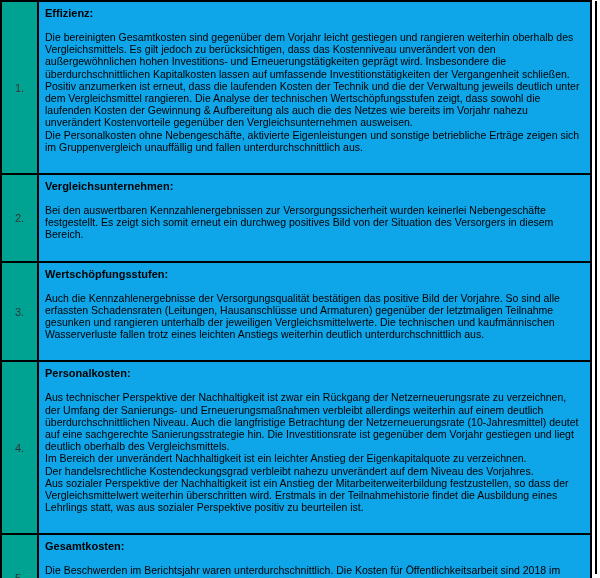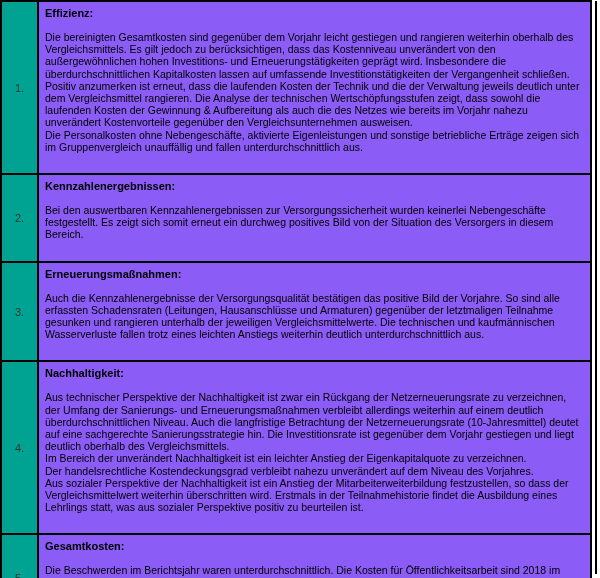--- a/index.html
+++ b/index.html
@@ -30,21 +30,21 @@
   td.num-cell {
     width: 33px;
     background: var(--teal, #00a392);
     text-align: center;
     vertical-align: middle;
     font-size: 11px;
     color: var(--num, #333333);
   }
   td.content-cell {
     vertical-align: top;
-    background: #8b5cf6;
+    background: #0ea5e9;
     padding: 5px 8px 20px 6px;
     font-size: 10.5px;
     line-height: 12.2px;
   }
   .row-title {
     font-weight: bold;
     font-size: 11px;
     line-height: 13px;
     margin: 0 0 11px 0;
   }
@@ -81,39 +81,39 @@
           <div class="row-title">Effizienz:</div>
           <p class="para">Die bereinigten Gesamtkosten sind gegenüber dem Vorjahr leicht gestiegen und rangieren weiterhin oberhalb des Vergleichsmittels. Es gilt jedoch zu berücksichtigen, dass das Kostenniveau unverändert von den außergewöhnlichen hohen Investitions- und Erneuerungstätigkeiten geprägt wird. Insbesondere die überdurchschnittlichen Kapitalkosten lassen auf umfassende Investitionstätigkeiten der Vergangenheit schließen. Positiv anzumerken ist erneut, dass die laufenden Kosten der Technik und die der Verwaltung jeweils deutlich unter dem Vergleichsmittel rangieren. Die Analyse der technischen Wertschöpfungsstufen zeigt, dass sowohl die laufenden Kosten der Gewinnung &amp; Aufbereitung als auch die des Netzes wie bereits im Vorjahr nahezu unverändert Kostenvorteile gegenüber den Vergleichsunternehmen ausweisen.</p>
           <p class="para">Die Personalkosten ohne Nebengeschäfte, aktivierte Eigenleistungen und sonstige betriebliche Erträge zeigen sich im Gruppenvergleich unauffällig und fallen unterdurchschnittlich aus.</p>
         </td>
       </tr>
       <tr class="r2">
         <td class="num-cell">
           <span>2.</span>
         </td>
         <td class="content-cell">
-          <div class="row-title">Kennzahlenergebnissen:</div>
+          <div class="row-title">Vergleichsunternehmen:</div>
           <p class="para">Bei den auswertbaren Kennzahlenergebnissen zur Versorgungssicherheit wurden keinerlei Nebengeschäfte festgestellt. Es zeigt sich somit erneut ein durchweg positives Bild von der Situation des Versorgers in diesem Bereich.</p>
         </td>
       </tr>
       <tr class="r3">
         <td class="num-cell">
           <span>3.</span>
         </td>
         <td class="content-cell">
-          <div class="row-title">Erneuerungsmaßnahmen:</div>
+          <div class="row-title">Wertschöpfungsstufen:</div>
           <p class="para">Auch die Kennzahlenergebnisse der Versorgungsqualität bestätigen das positive Bild der Vorjahre. So sind alle erfassten Schadensraten (Leitungen, Hausanschlüsse und Armaturen) gegenüber der letztmaligen Teilnahme gesunken und rangieren unterhalb der jeweiligen Vergleichsmittelwerte. Die technischen und kaufmännischen Wasserverluste fallen trotz eines leichten Anstiegs weiterhin deutlich unterdurchschnittlich aus.</p>
         </td>
       </tr>
       <tr class="r4">
         <td class="num-cell">
           <span>4.</span>
         </td>
         <td class="content-cell">
-          <div class="row-title">Nachhaltigkeit:</div>
+          <div class="row-title">Personalkosten:</div>
           <p class="para">Aus technischer Perspektive der Nachhaltigkeit ist zwar ein Rückgang der Netzerneuerungsrate zu verzeichnen, der Umfang der Sanierungs- und Erneuerungsmaßnahmen verbleibt allerdings weiterhin auf einem deutlich überdurchschnittlichen Niveau. Auch die langfristige Betrachtung der Netzerneuerungsrate (10-Jahresmittel) deutet auf eine sachgerechte Sanierungsstrategie hin. Die Investitionsrate ist gegenüber dem Vorjahr gestiegen und liegt deutlich oberhalb des Vergleichsmittels.</p>
           <p class="para">Im Bereich der unverändert Nachhaltigkeit ist ein leichter Anstieg der Eigenkapitalquote zu verzeichnen.</p>
           <p class="para">Der handelsrechtliche Kostendeckungsgrad verbleibt nahezu unverändert auf dem Niveau des Vorjahres.</p>
           <p class="para">Aus sozialer Perspektive der Nachhaltigkeit ist ein Anstieg der Mitarbeiterweiterbildung festzustellen, so dass der Vergleichsmittelwert weiterhin überschritten wird. Erstmals in der Teilnahmehistorie findet die Ausbildung eines Lehrlings statt, was aus sozialer Perspektive positiv zu beurteilen ist.</p>
         </td>
       </tr>
       <tr class="r5">
         <td class="num-cell">
           <span>5.</span>
         </td>

